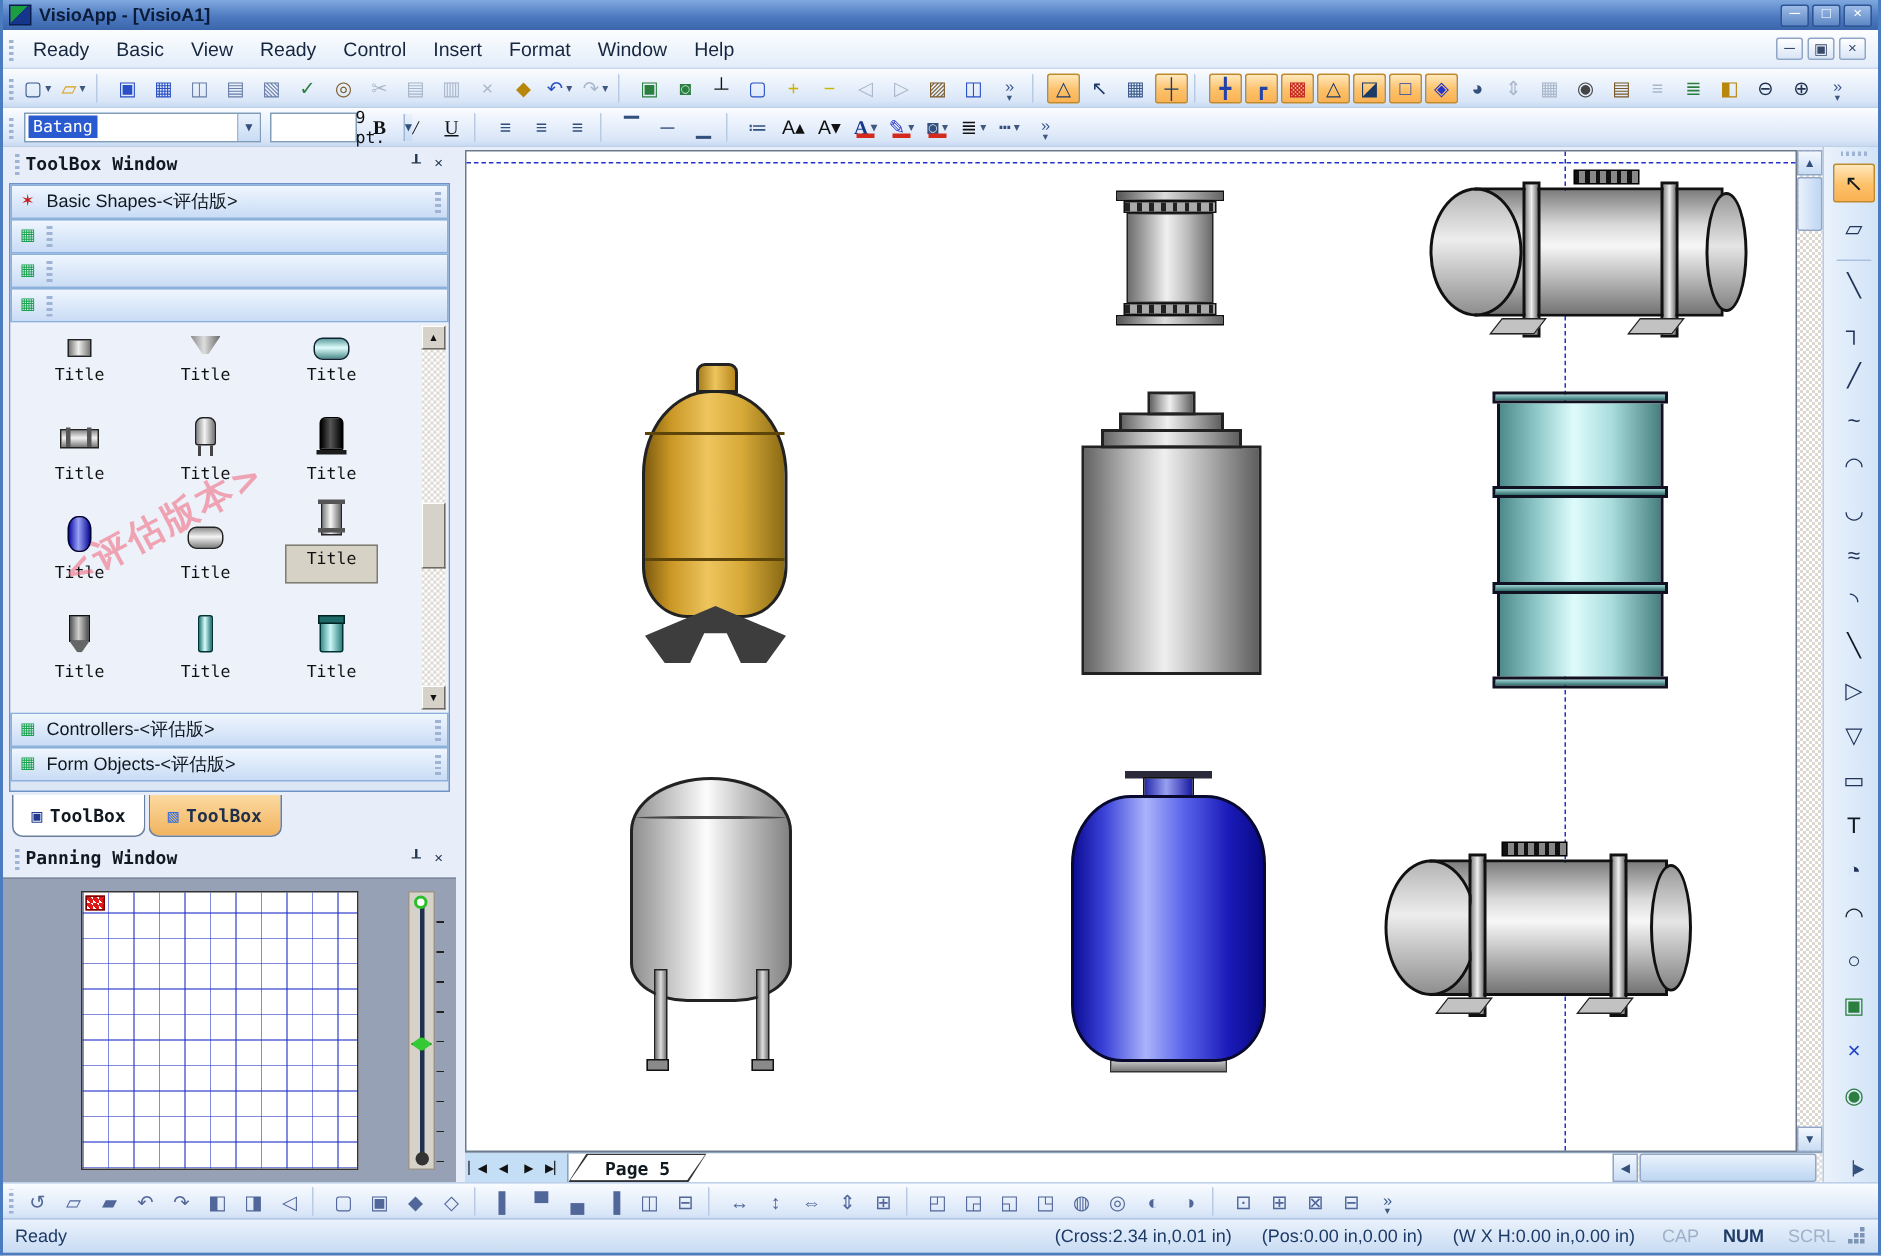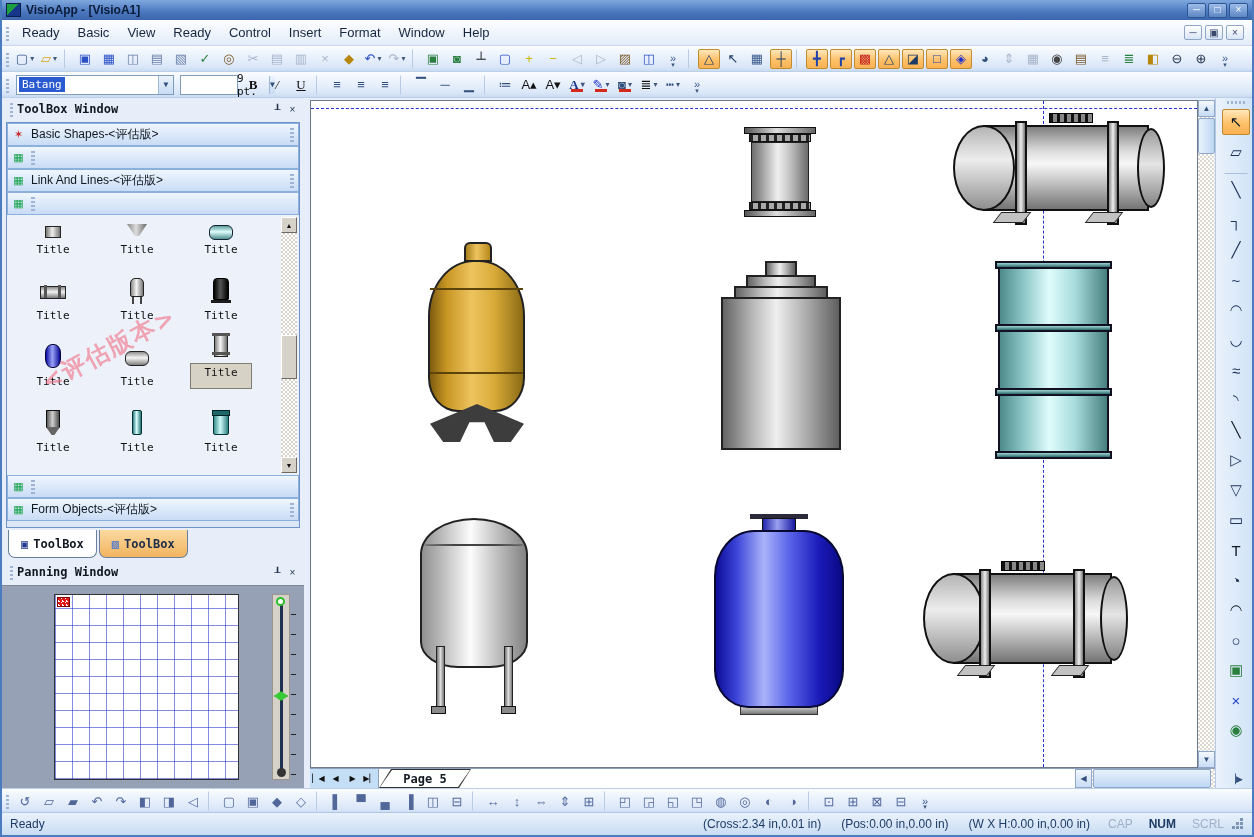--- a/index.html
+++ b/index.html
@@ -517,21 +517,20 @@
             <div class="section-header">
               <span class="sec-icon" style="color: rgb(23, 163, 74);">
                 <span>▦</span>
               </span>
               <span class="sec-grip"></span>
             </div>
             <div class="section-header">
               <span class="sec-icon" style="color: rgb(23, 163, 74);">
                 <span>▦</span>
               </span>
-              <span class="sec-label">Link And Lines-&lt;评估版&gt;</span>
               <span class="sec-grip"></span>
             </div>
             <div class="section-header">
               <span class="sec-icon" style="color: rgb(23, 163, 74);">
                 <span>▦</span>
               </span>
               <span class="sec-grip"></span>
             </div>
         </div>
 
@@ -592,20 +591,21 @@
             <div class="cls-thumb" style="top:118px;height:44px"></div>
             <div class="cls-btn" style="bottom:0">▼</div>
           </div>
         </div>
 
         <div>
           <div class="section-header">
               <span class="sec-icon" style="color: rgb(23, 163, 74);">
                 <span>▦</span>
               </span>
+              <span class="sec-label">Controllers-&lt;评估版&gt;</span>
               <span class="sec-grip"></span>
             </div>
             <div class="section-header">
               <span class="sec-icon" style="color: rgb(23, 163, 74);">
                 <span>▦</span>
               </span>
               <span class="sec-label">Form Objects-&lt;评估版&gt;</span>
               <span class="sec-grip"></span>
             </div>
         </div>

